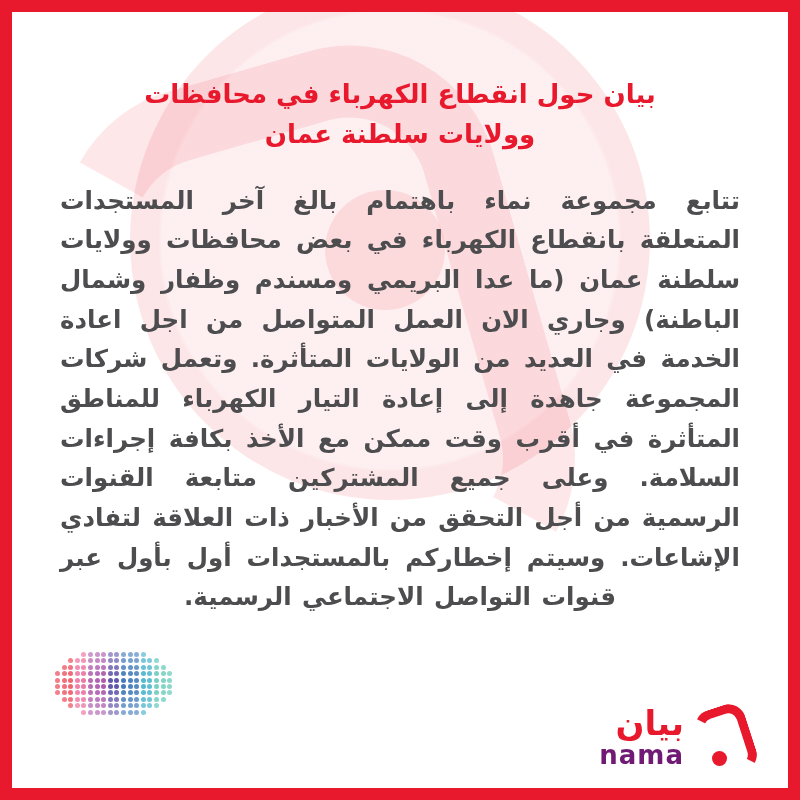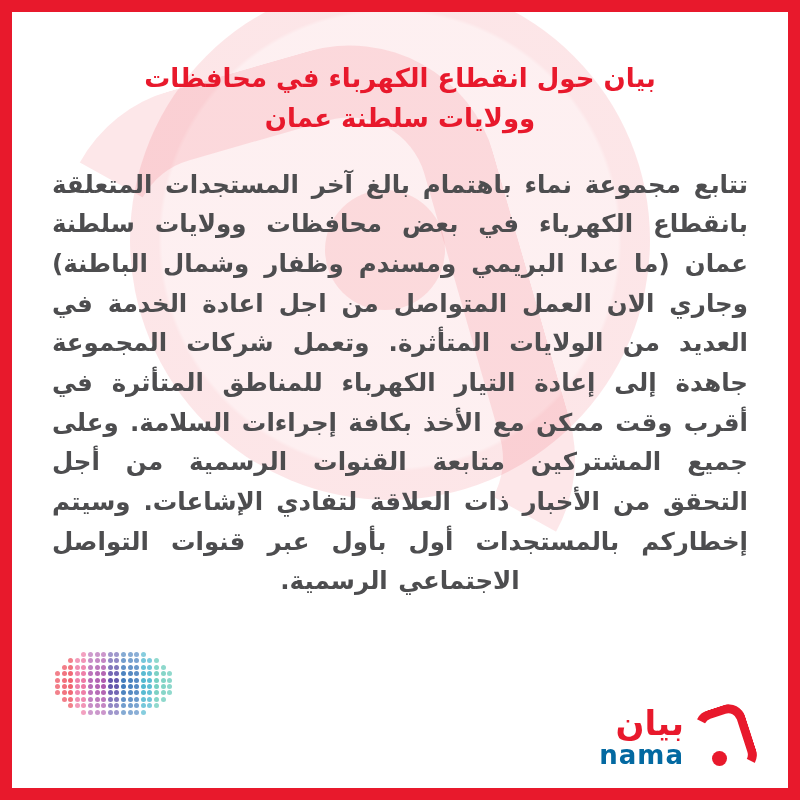--- a/index.html
+++ b/index.html
@@ -67,21 +67,21 @@
     border-radius: 50%;
     background: rgba(232,25,44,0.10);
   }
 
   .content {
     position: absolute;
     top: 0; left: 0;
     width: 800px;
     height: 800px;
     box-sizing: border-box;
-    padding: 36px 52px 0 52px;
+    padding: 52px 52px 0 52px;
   }
 
   .title {
     color: #e8192c;
     font-size: 26px;
     font-weight: bold;
     line-height: 1.55;
     text-align: center;
     margin: 22px auto 0 auto;
     max-width: 520px;
@@ -93,21 +93,21 @@
     color: #4d4d4f;
     font-size: 24.5px;
     font-weight: bold;
     line-height: 1.62;
     text-align: justify;
     text-align-last: center;
     letter-spacing: 0px;
     word-spacing: 2px;
   }
   .body-text p {
-    margin: 0;
+    margin: 8px;
   }
 
   
   .footer {
     position: absolute;
     left: 0;
     right: 0;
     bottom: 22px;
     height: 130px;
   }
@@ -158,21 +158,21 @@
     text-align: right;
     line-height: 1;
   }
   .nama-ar {
     color: #e8192c;
     font-size: 34px;
     font-weight: bold;
     letter-spacing: 1px;
   }
   .nama-en {
-    color: #0369a1;
+    color: #701a75;
     font-size: 26px;
     font-weight: bold;
     letter-spacing: 1px;
     margin-top: 2px;
     direction: ltr;
     text-align: right;
   }
   .nama-mark {
     width: 52px;
     height: 62px;

